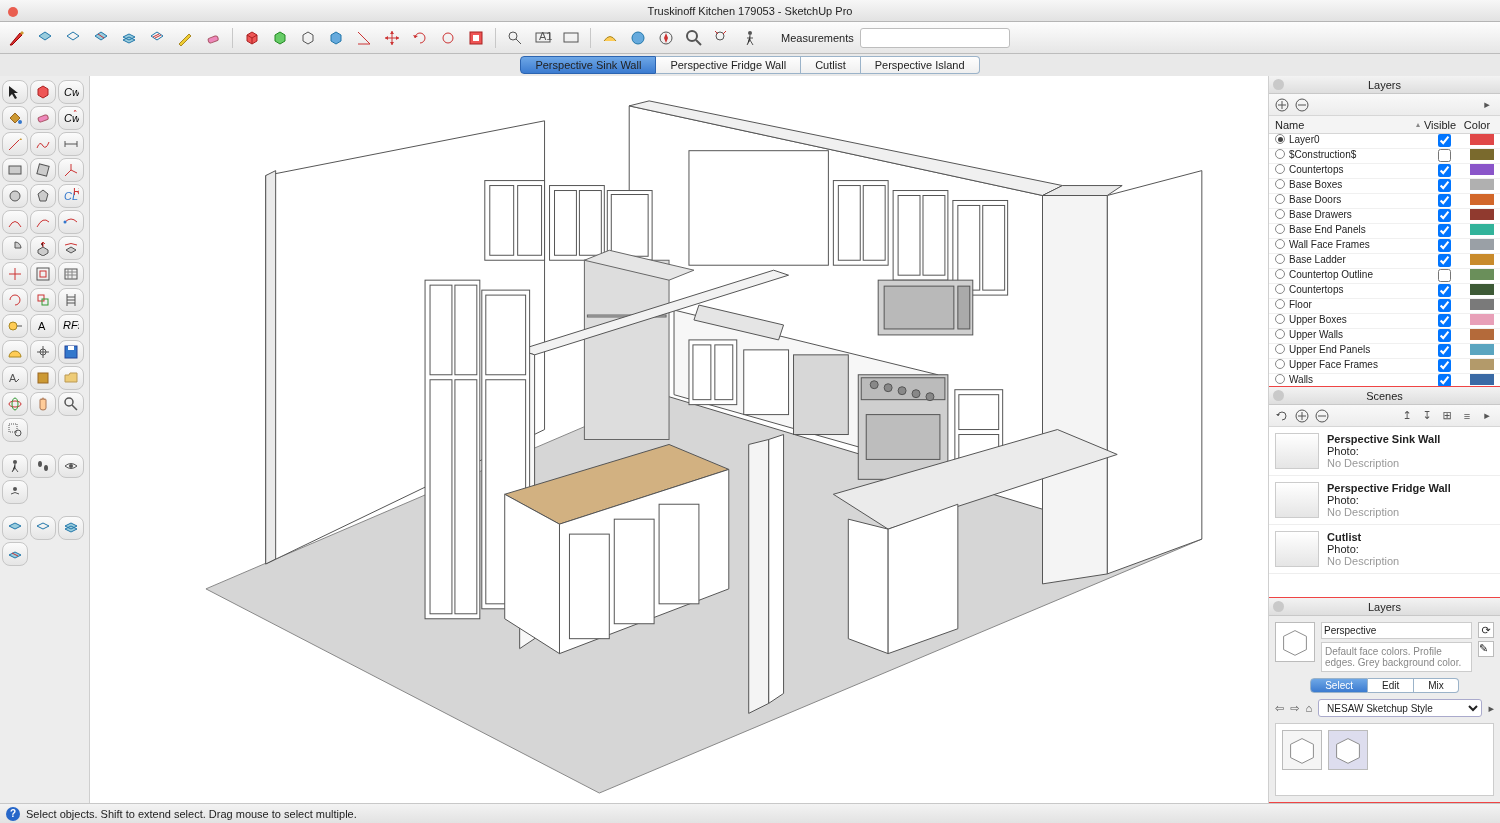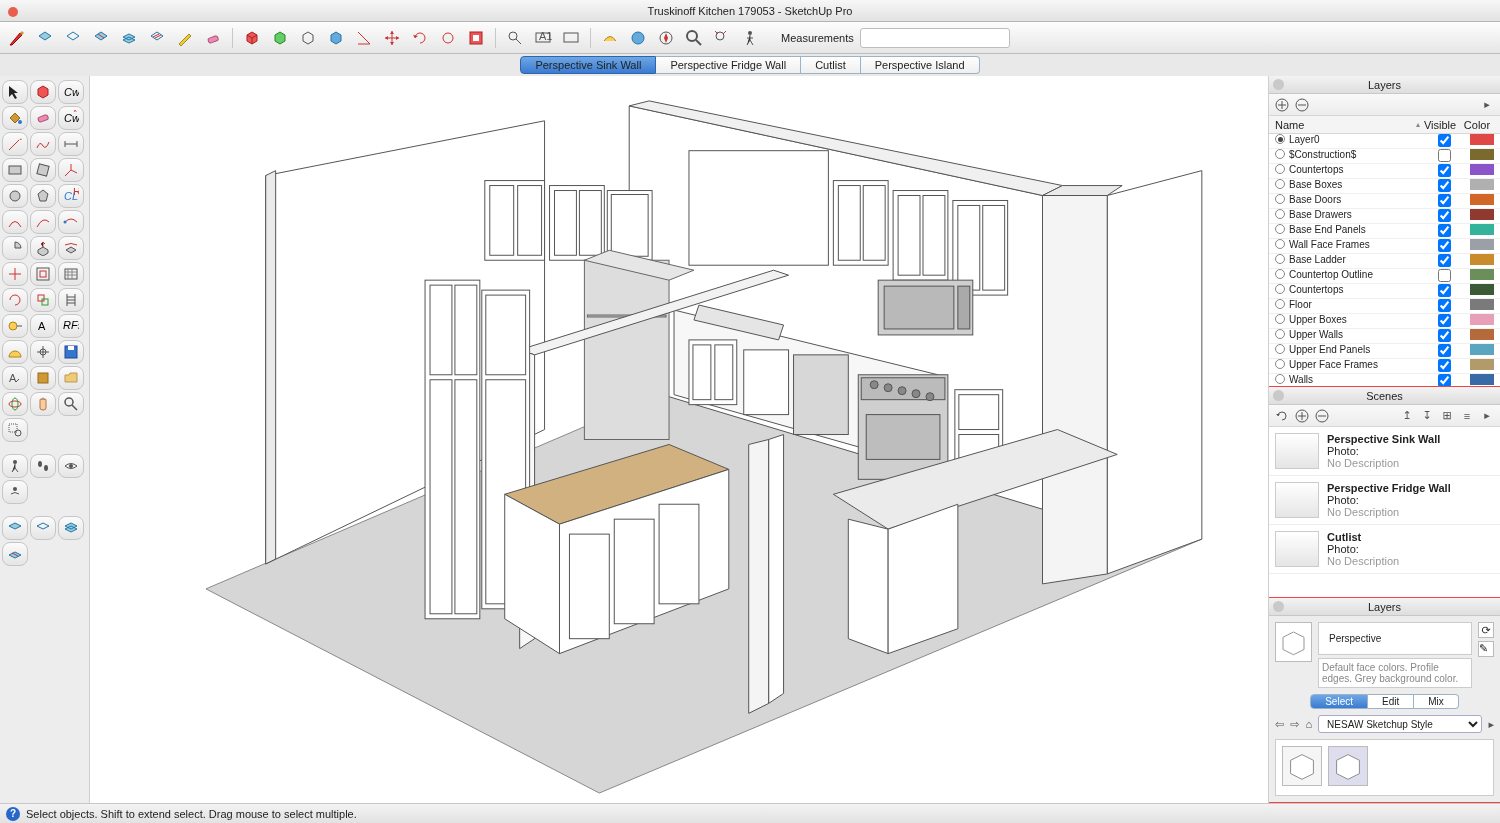--- a/index.html
+++ b/index.html
@@ -823,21 +823,21 @@
         <span>Layers</span>
       </div>
       <div class="styles-body">
         <div class="style-top">
           <div class="style-thumb">
               <svg viewBox="0 0 40 40">
                 <path d="M8 14 L20 8 L32 14 L32 28 L20 34 L8 28 Z" fill="#fff" stroke="#888"></path>
               </svg>
             </div>
           <div style="flex:1;display:flex;flex-direction:column;gap:3px">
-            <input class="style-desc" style="height: 18px; padding: 10px;" value="Perspective">
+            <input class="style-desc" style="height: 18px; padding: 2px;" value="Perspective">
             <div class="style-desc" style="color:#888;height:34px">Default face colors. Profile edges. Grey background color.</div>
           </div>
           <div style="display:flex;flex-direction:column;gap:3px">
             <span class="ico" style="width:16px;height:16px;border:1px solid #bbb;background:#fff;display:flex;align-items:center;justify-content:center">⟳</span>
             <span class="ico" style="width:16px;height:16px;border:1px solid #bbb;background:#fff">✎</span>
           </div>
         </div>
         <div class="pill-tabs">
           <div class="pill active">Select</div>
           <div class="pill mid">Edit</div>

